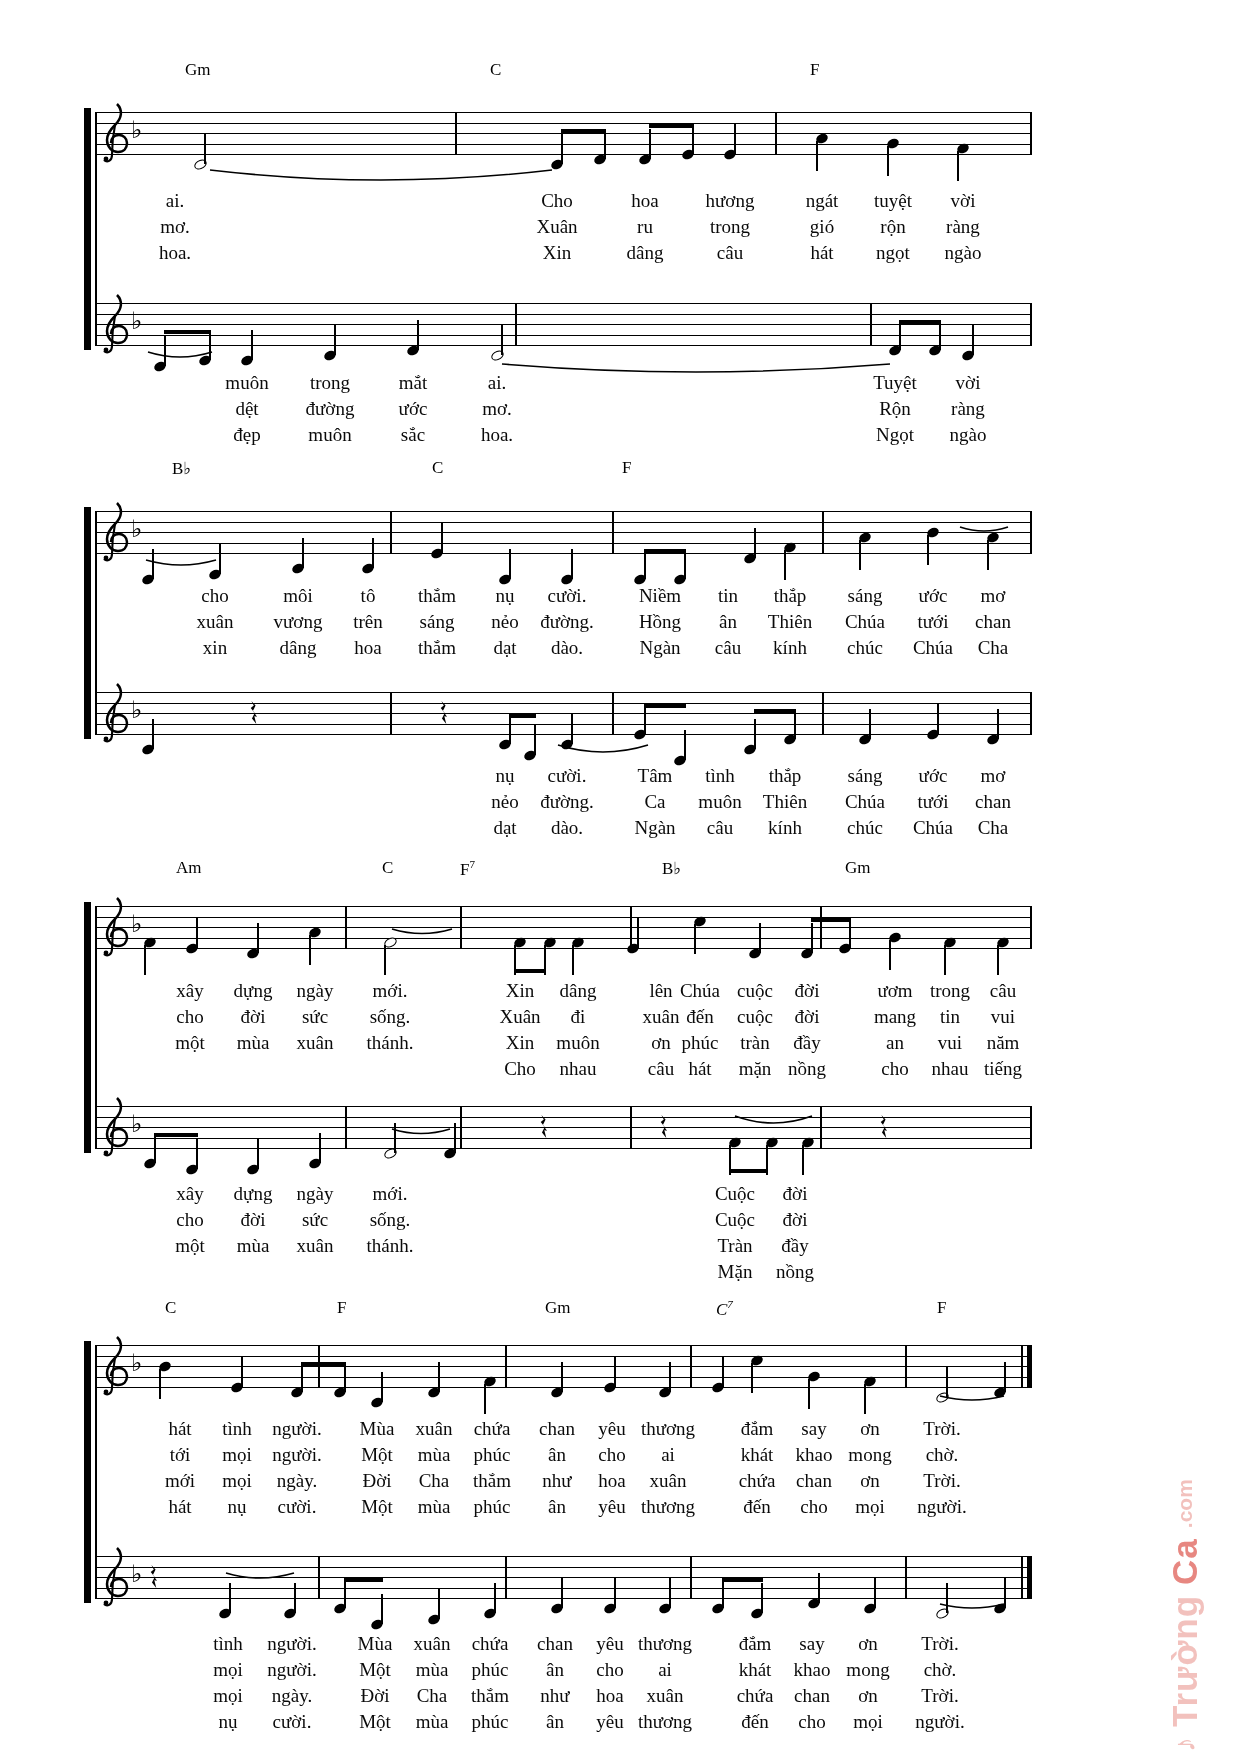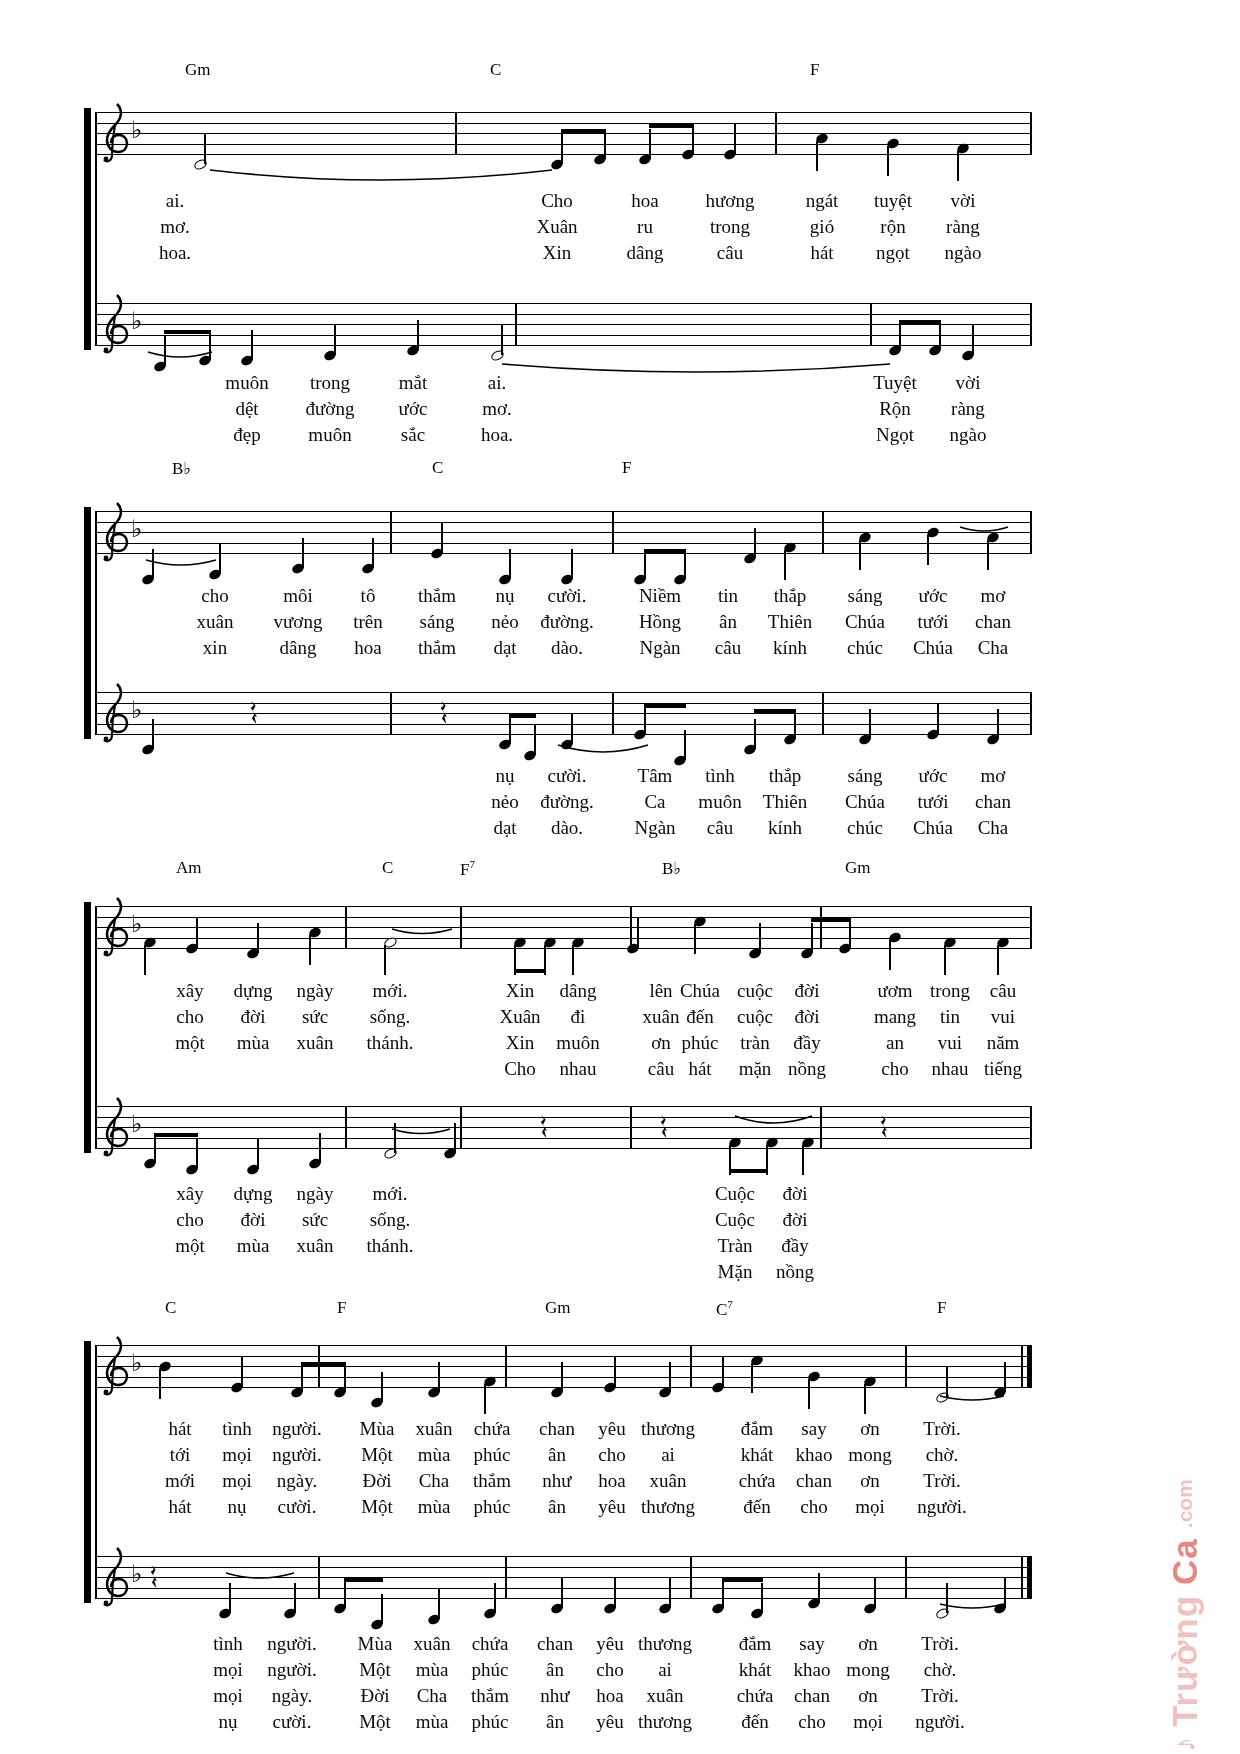--- a/index.html
+++ b/index.html
@@ -572,21 +572,21 @@
       </div>
       <div class="lyrcol" style="left: 795px; top: 1181px;">
         <div>đời</div>
         <div>đời</div>
         <div>đầy</div>
         <div>nồng</div>
       </div>
       <div class="chord" style="left: 165px; top: 1298px;">C</div>
       <div class="chord" style="left: 337px; top: 1298px;">F</div>
       <div class="chord" style="left: 545px; top: 1298px;">Gm</div>
-      <div class="chord" style="left: 716px; top: 1298px;">C<sup>7</sup></div>
+      <div class="chord" style="left: 716px; top: 1298px; font-style: italic;">C<sup>7</sup></div>
       <div class="chord" style="left: 937px; top: 1298px;">F</div>
       <div class="bracket" style="left: 84px; top: 1341px; height: 262px;"></div>
       <div class="bar" style="left: 95px; top: 1345px; height: 254.4px;"></div>
       <div class="sline" style="left: 95px; width: 935px; top: 1345px;"></div>
       <div class="sline" style="left: 95px; width: 935px; top: 1355.5px;"></div>
       <div class="sline" style="left: 95px; width: 935px; top: 1366px;"></div>
       <div class="sline" style="left: 95px; width: 935px; top: 1376.5px;"></div>
       <div class="sline" style="left: 95px; width: 935px; top: 1387px;"></div>
       <div class="bar" style="left: 318px; top: 1345px; height: 43.4px;"></div>
       <div class="bar" style="left: 505px; top: 1345px; height: 43.4px;"></div>

